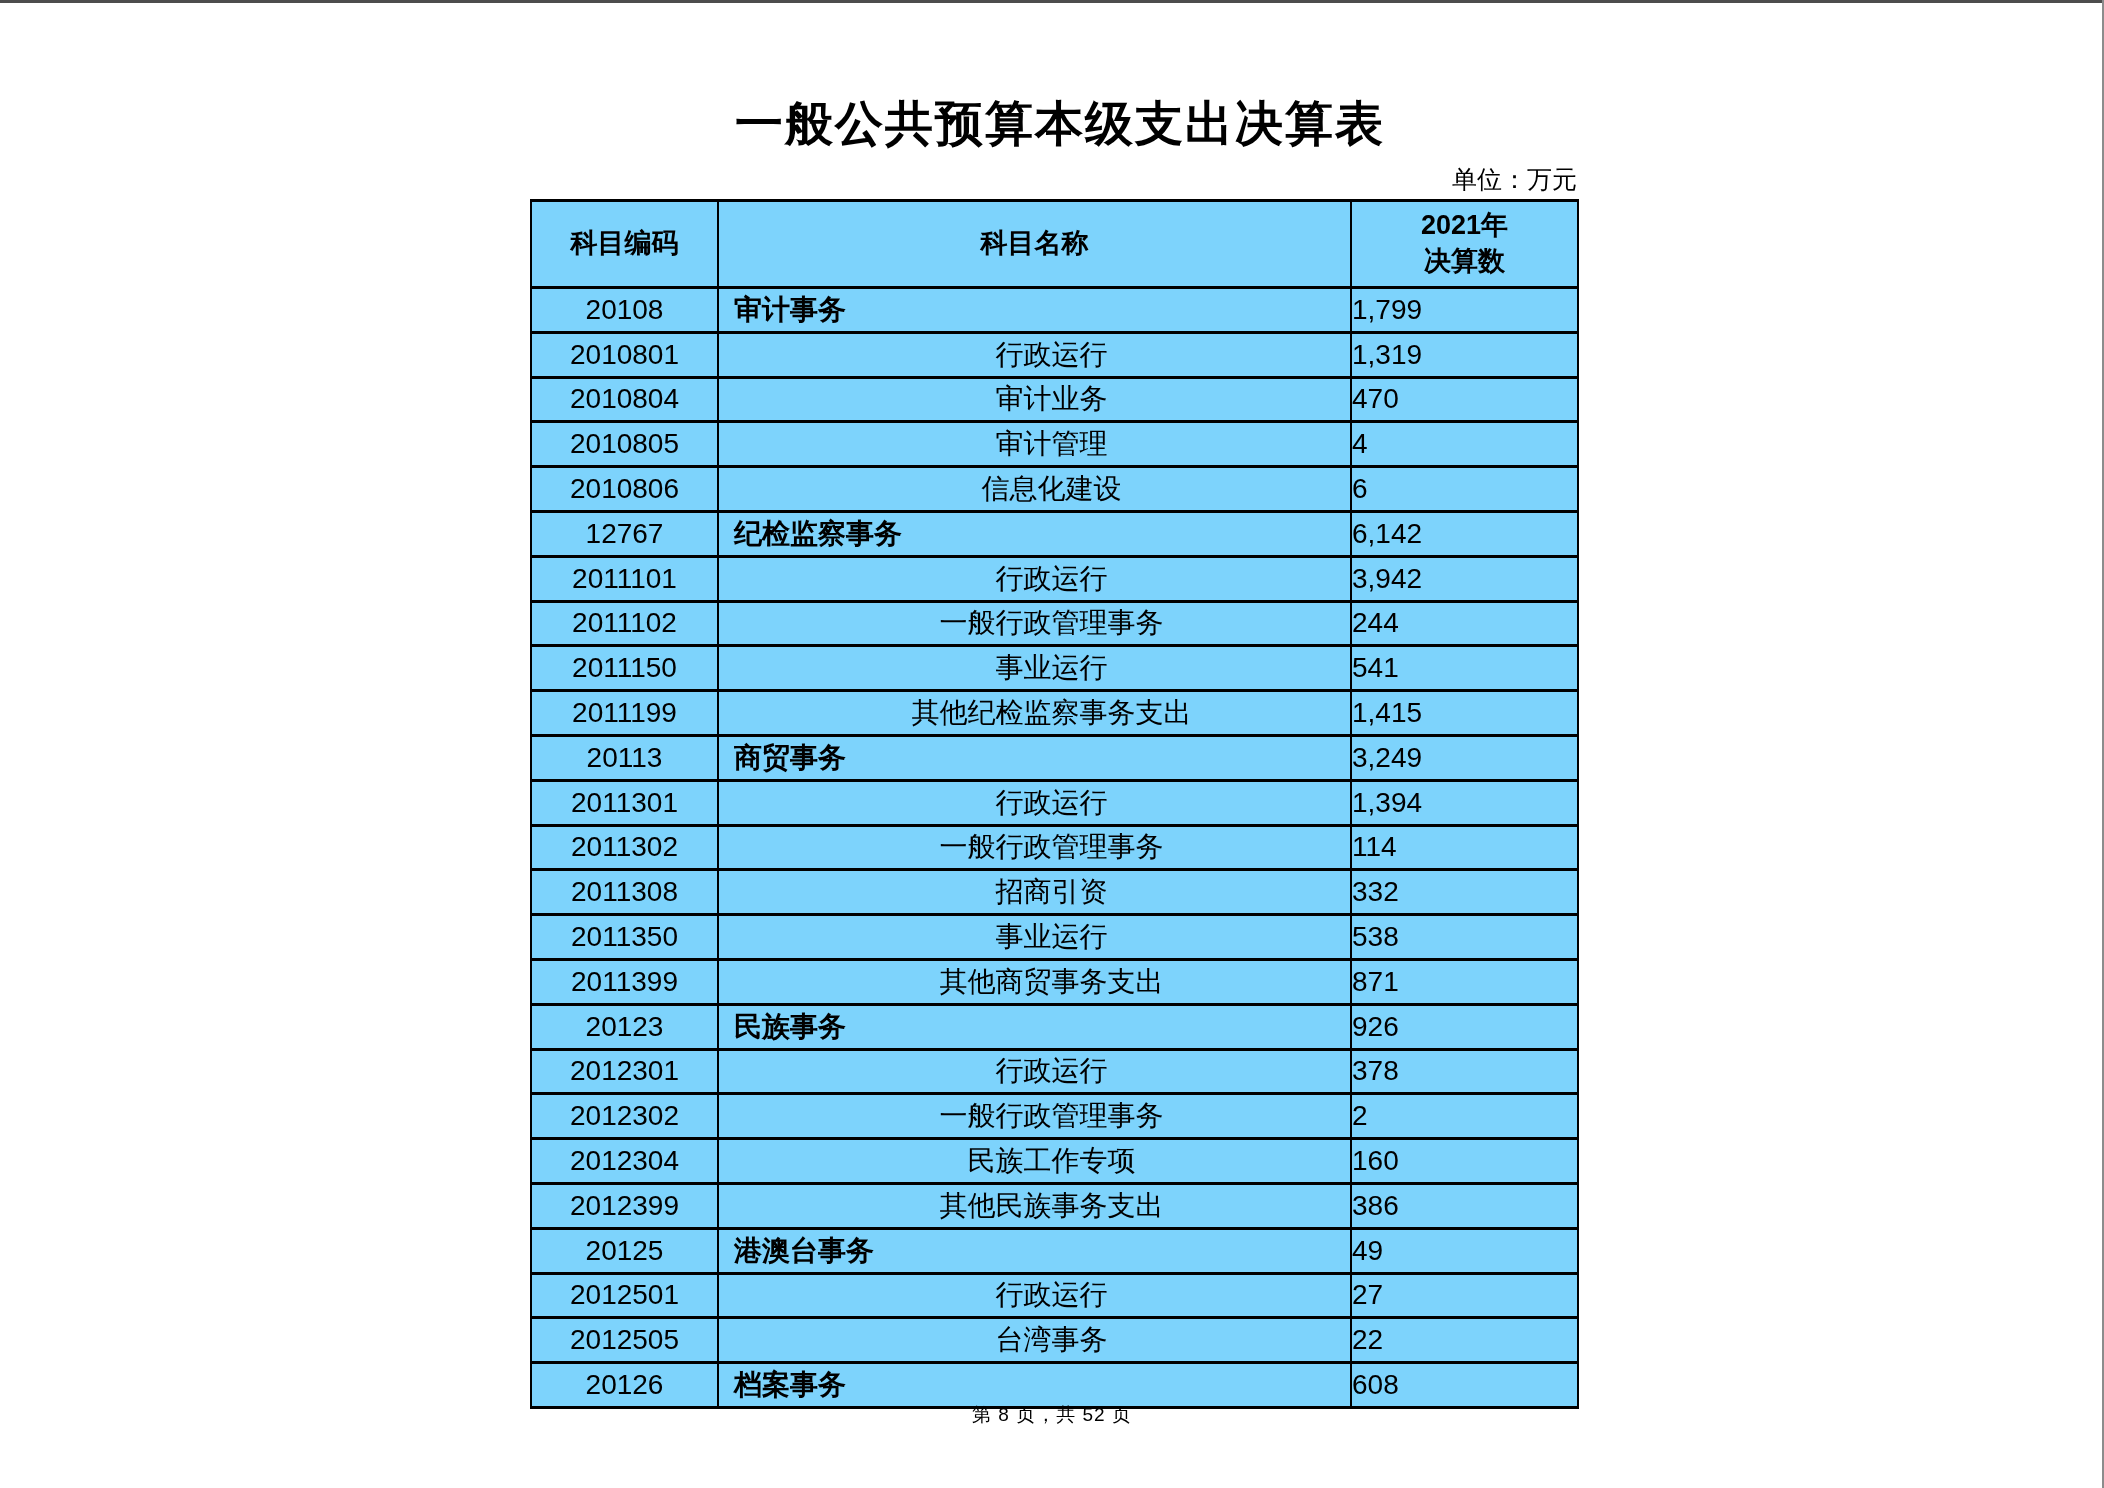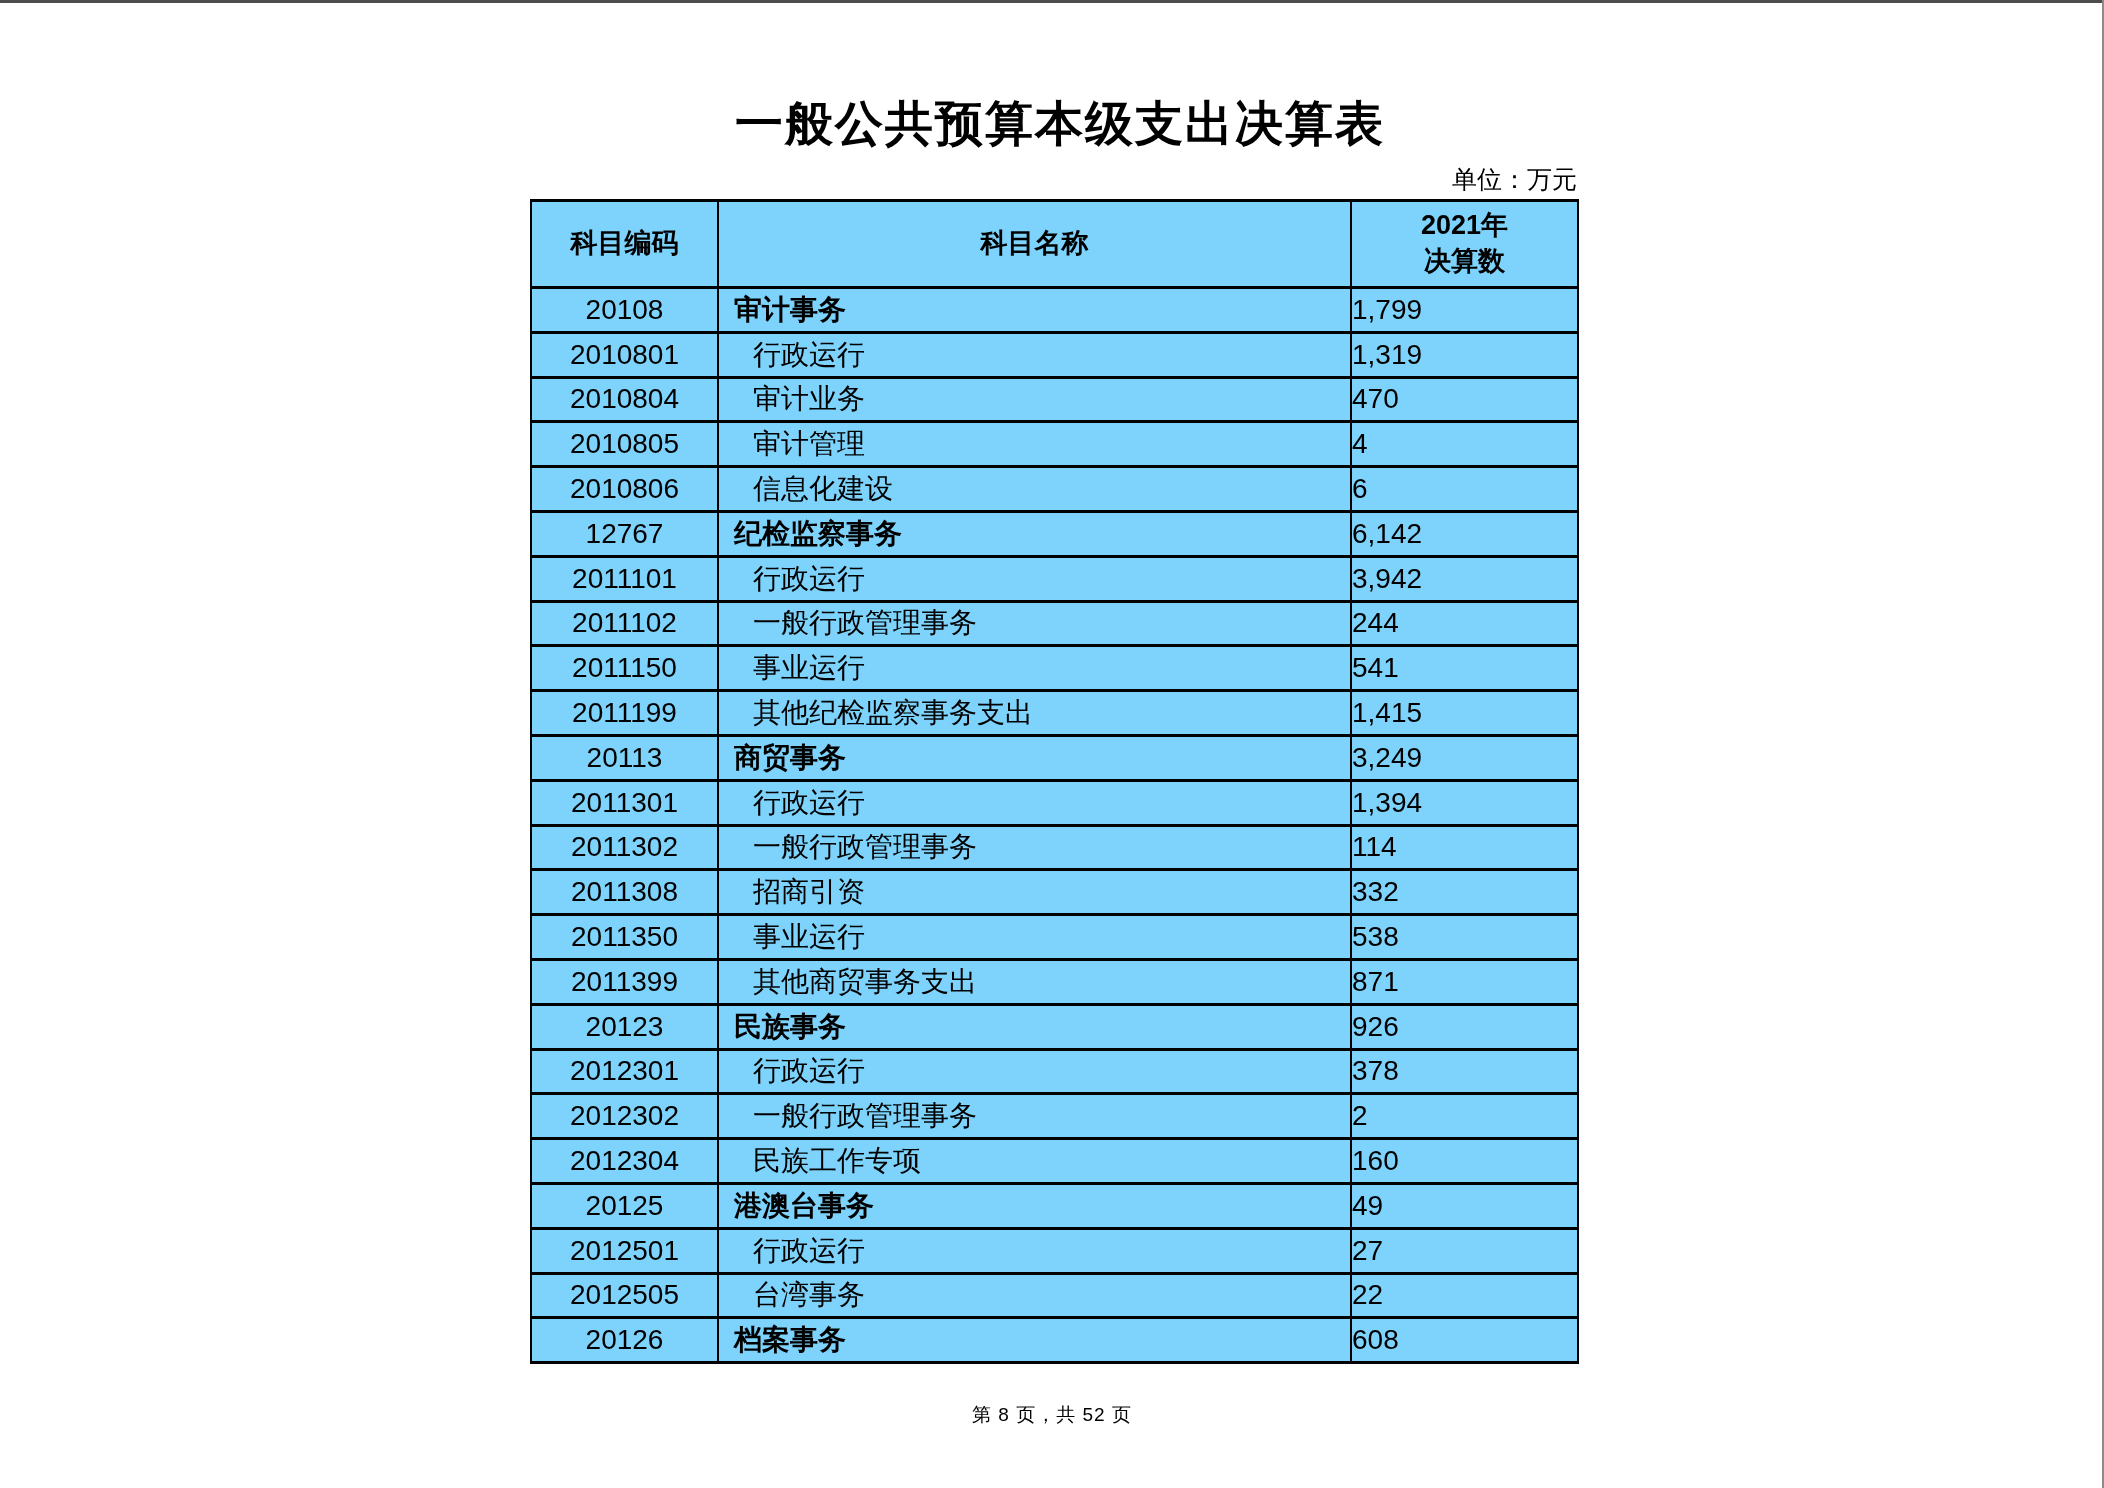--- a/index.html
+++ b/index.html
@@ -82,20 +82,21 @@
     padding-left: 6px;
   }
   td.col-name { text-align: left; }
   td.col-name.cat {
     font-weight: bold;
     padding-left: 15px;
   }
   td.col-name.item {
     font-weight: normal;
     padding-left: 34px;
+    text-align: center;
   }
   td.col-value { text-align: left; }
   .page-footer {
     position: absolute;
     top: 1402px;
     left: 0;
     width: 100%;
     text-align: center;
     font-size: 19px;
     letter-spacing: 1px;
@@ -224,20 +225,25 @@
           <td class="col-code">2012302</td>
           <td class="col-name item">一般行政管理事务</td>
           <td class="col-value">2</td>
         </tr>
         <tr>
           <td class="col-code">2012304</td>
           <td class="col-name item">民族工作专项</td>
           <td class="col-value">160</td>
         </tr>
         <tr>
+          <td class="col-code">2012399</td>
+          <td class="col-name item">其他民族事务支出</td>
+          <td class="col-value">386</td>
+        </tr>
+        <tr>
           <td class="col-code">20125</td>
           <td class="col-name cat">港澳台事务</td>
           <td class="col-value">49</td>
         </tr>
         <tr>
           <td class="col-code">2012501</td>
           <td class="col-name item">行政运行</td>
           <td class="col-value">27</td>
         </tr>
         <tr>

